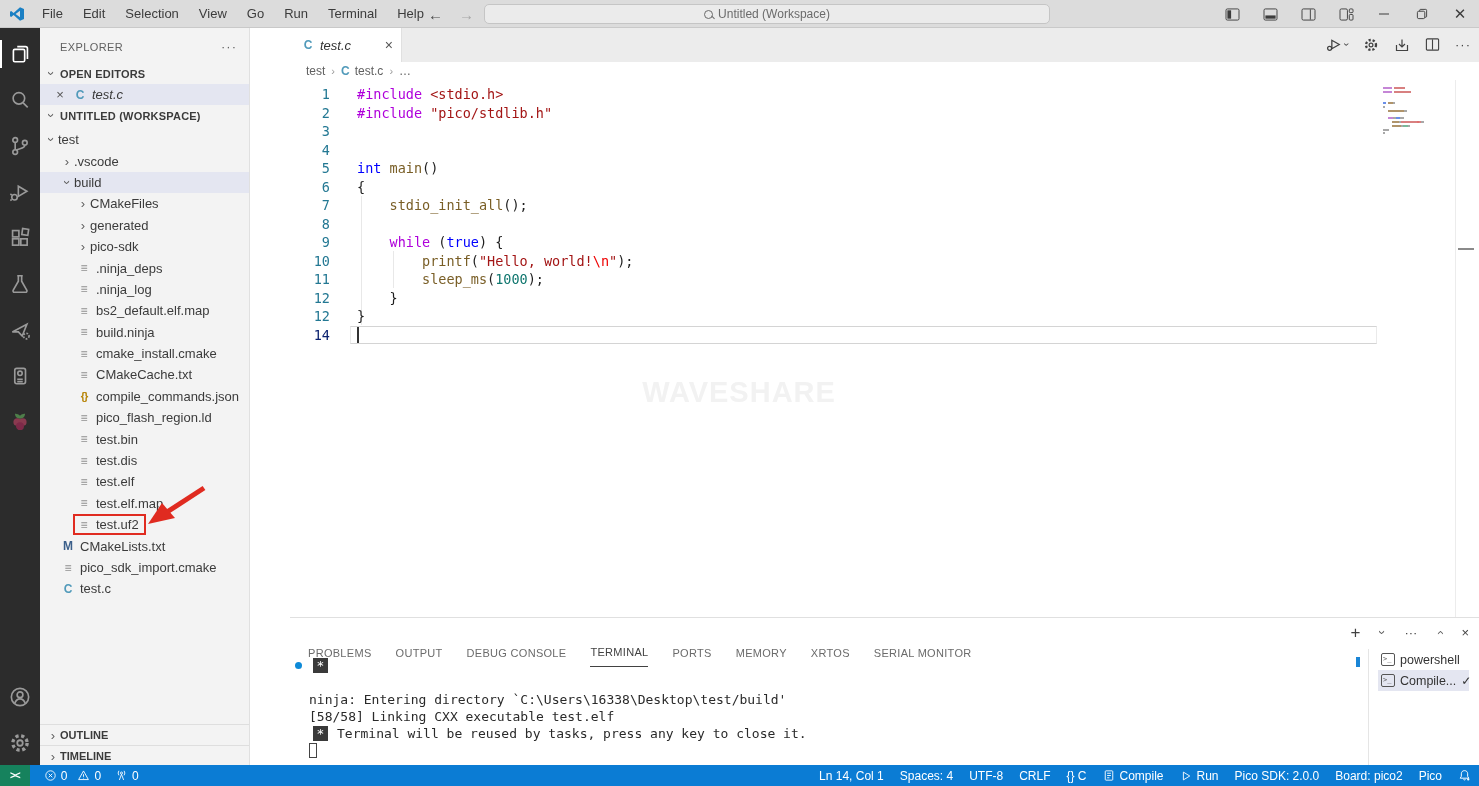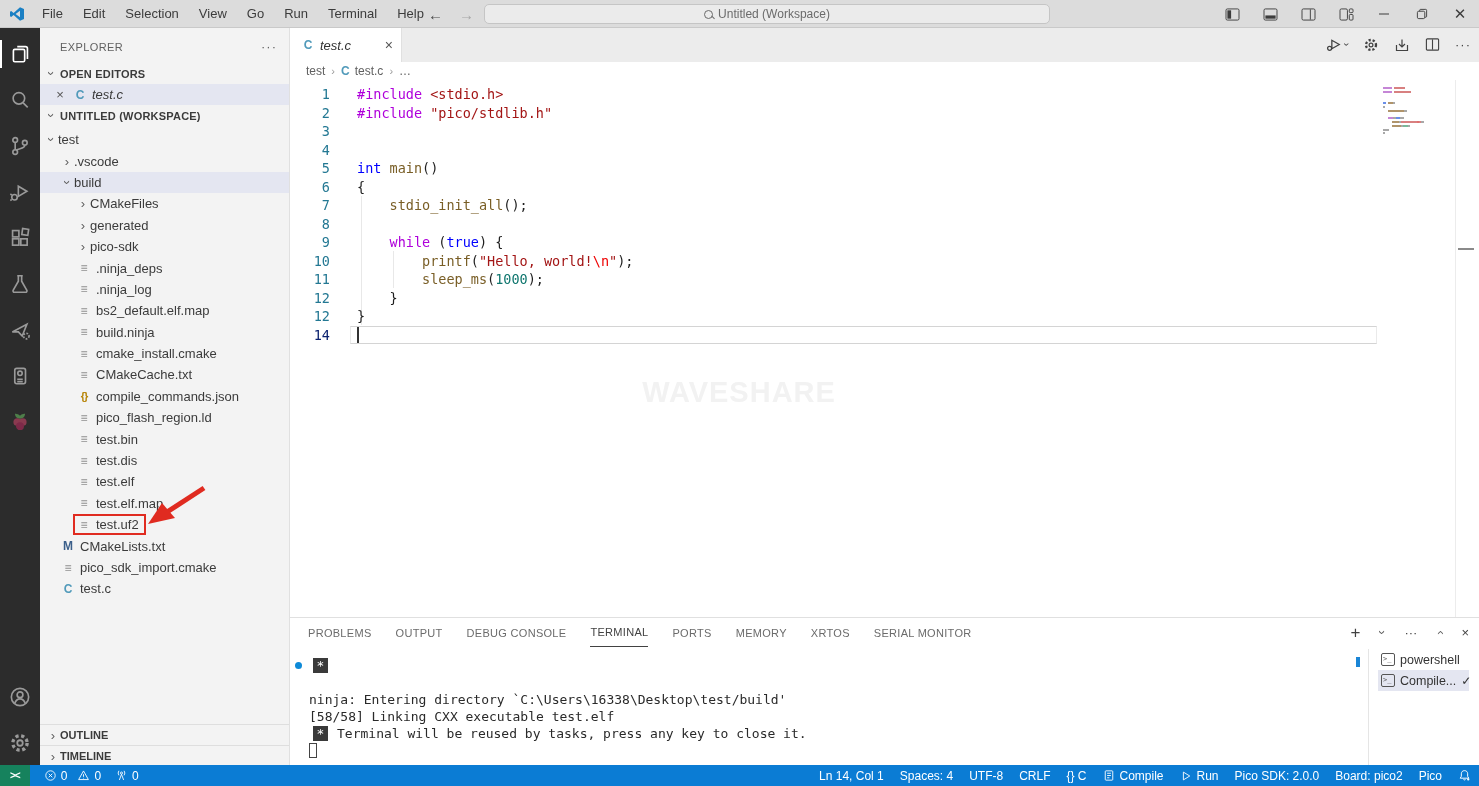--- a/index.html
+++ b/index.html
@@ -30,21 +30,21 @@
   
   .activitybar{position:absolute;left:0;top:28px;width:40px;height:737px;background:#2c2c2c;
     display:flex;flex-direction:column;align-items:center;padding:14px 0 10px;}
   .ab-item{width:40px;height:24px;margin-bottom:22px;display:flex;align-items:center;justify-content:center;position:relative;}
   .ab-item svg{stroke:#9a9a9a;fill:none;stroke-width:1.2;}
   .ab-item.active svg{stroke:#fff;}
   .ab-item.active::before{content:"";position:absolute;left:0;top:-2px;bottom:-2px;width:2px;background:#fff;}
   .ab-spacer{flex:1;}
 
   
-  .sidebar{position:absolute;left:40px;top:28px;width:250px;height:737px;background:#f3f3f3;
+  .sidebar{position:absolute;left:40px;top:28px;width:210px;height:737px;background:#f3f3f3;
     border-right:1px solid #e0e0e0;font-size:13px;overflow:hidden;}
   .sb-title{height:35px;display:flex;align-items:center;padding:2px 12px 0 20px;font-size:11px;color:#616161;letter-spacing:.4px;}
   .sb-title .more{margin-left:auto;color:#616161;letter-spacing:1px;font-size:13px;}
   .sb-section{height:21px;display:flex;align-items:center;font-weight:bold;font-size:11px;color:#3b3b3b;padding-left:4px;letter-spacing:.2px;}
   .sb-section .chev{margin-right:2px;}
   .chev{display:inline-block;width:14px;text-align:center;color:#5f5f5f;font-weight:normal;font-size:13px;}
   .chev.down{transform:rotate(90deg);}
   .oe-item{height:21px;display:flex;align-items:center;background:#e4e6f1;padding-left:12px;color:#3b3b3b;}
   .oe-item .close-x{width:16px;color:#555;text-align:center;margin-right:4px;}
   .fico{display:inline-block;width:16px;text-align:center;font-weight:bold;font-size:11px;margin-right:4px;}
@@ -92,21 +92,21 @@
   .watermark{position:absolute;left:449px;top:296px;width:0;display:flex;justify-content:center;}
   .watermark span{font-family:"Liberation Sans",sans-serif;font-weight:bold;font-size:29px;letter-spacing:1px;color:#f2f2f2;white-space:nowrap;}
   .minimap{position:absolute;left:1093px;top:6px;width:60px;}
   .mm-row{height:3.8px;display:flex;align-items:center;}
   .mm-row span{display:inline-block;height:2px;}
   .mm-border{position:absolute;left:1165px;top:0;width:1px;height:537px;background:#ececec;}
   .scroll-dash{position:absolute;left:1168px;top:168px;width:16px;height:2px;background:#8a8a8a;}
 
   
   .panel{position:absolute;left:290px;top:617px;width:1189px;height:148px;background:#fff;border-top:1px solid #e0e0e0;}
-  .ptabs{display:flex;align-items:center;height:29px;padding-left:18px;gap:24px;}
+  .ptabs{display:flex;align-items:center;height:29px;padding-left:18px;gap:24px;margin-top:20px;}
   .ptab{font-size:11px;color:#6b6b6b;letter-spacing:.3px;height:29px;display:flex;align-items:center;}
   .ptab.active{color:#424242;border-bottom:1px solid #424242;}
   .p-actions{position:absolute;right:10px;top:0;height:29px;display:flex;align-items:center;gap:15px;color:#424242;}
   .pa{font-size:13px;}
   .pa.plus{font-size:17px;font-weight:300;}
   .term{position:absolute;left:0;top:29px;width:1076px;height:119px;padding-top:10px;
     font-family:"DejaVu Sans Mono","Liberation Mono",monospace;font-size:13px;color:#2a2a2a;overflow:hidden;}
   .t-line{height:17px;line-height:17px;display:flex;align-items:center;white-space:pre;padding-left:19px;position:relative;}
   .decor-dot{position:absolute;left:5px;width:7px;height:7px;border-radius:50%;background:#0e8ad8;}
   .star{width:15px;height:15px;background:#3a3a3a;color:#fff;display:inline-flex;align-items:center;justify-content:center;

